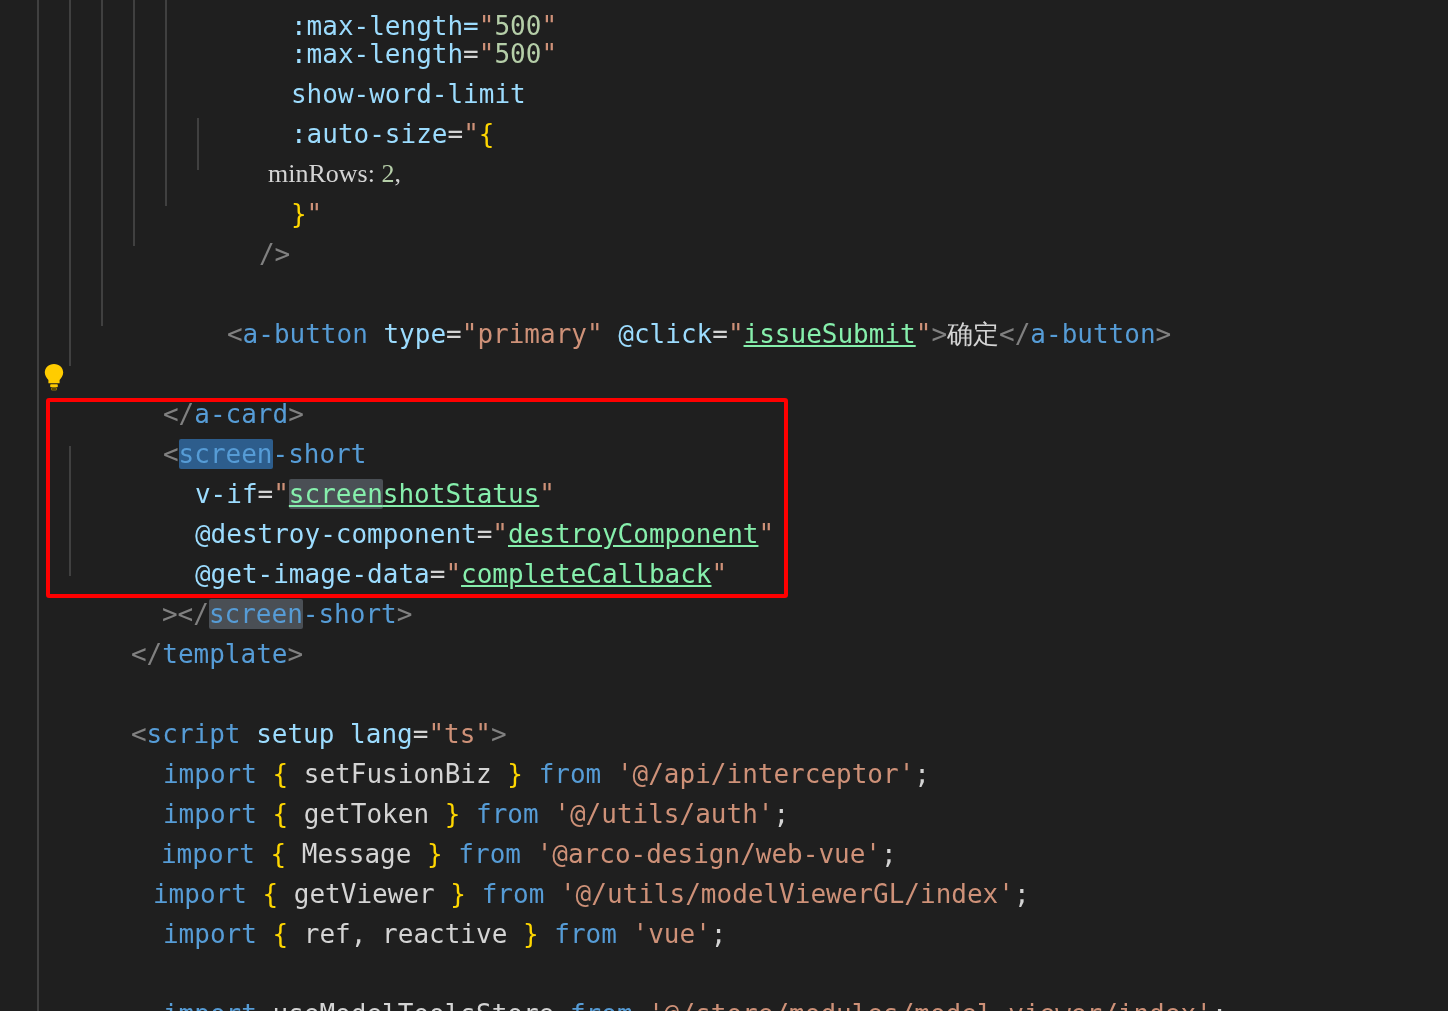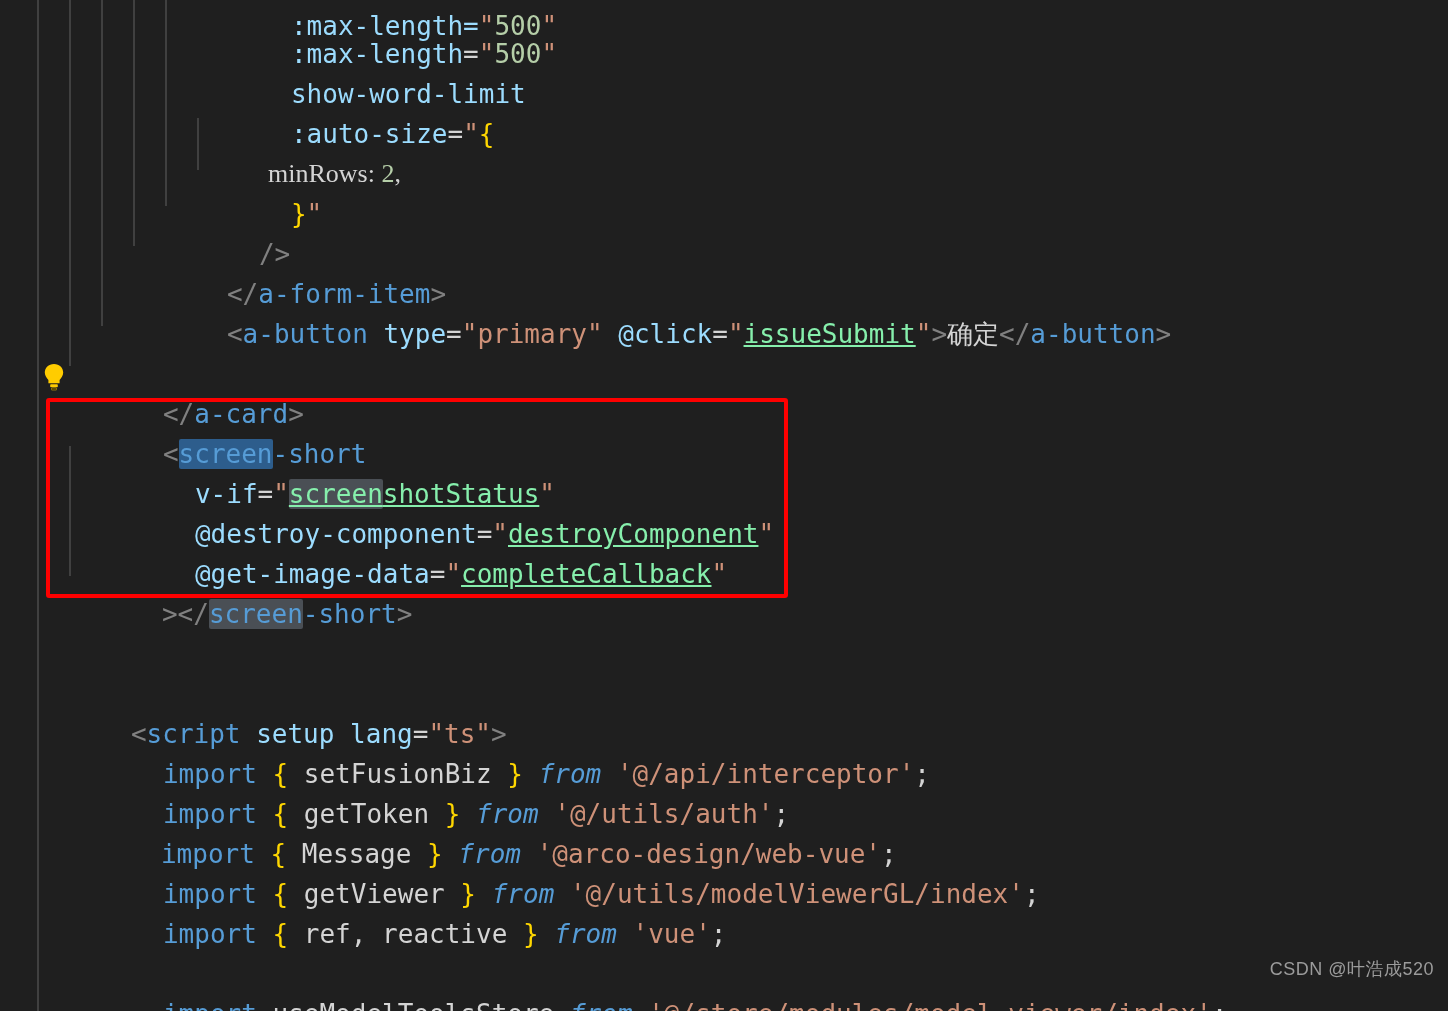--- a/index.html
+++ b/index.html
@@ -52,21 +52,21 @@
   .t-tag        { color: #569cd6; }
   .t-attr       { color: #9cdcfe; }
   .t-eq         { color: #d4d4d4; }
   .t-str        { color: #ce9178; }
   .t-num        { color: #b5cea8; }
   .t-expr       { color: #86efac; text-decoration: underline; }
   .t-text       { color: #d4d4d4; }
   .t-kw         { color: #569cd6; }
   .t-ident      { color: #d4d4d4; }
   .t-brace      { color: #ffd700; }
-  .t-from       { color: #569cd6; font-style: italic; }
+  .t-from       { color: #569cd6; }
   .t-semi       { color: #d4d4d4; }
 
   
   .sel-primary {
     background: #2d5d8c;
     border-radius: 2px;
   }
   .sel-occurrence {
     background: #4a4f55;
     border-radius: 2px;
@@ -136,23 +136,20 @@
     </div>
 
     <div class="code-line" style="top:154px; left:197px;">
       <span class="t-brace">}</span><span class="t-str">"</span>
     </div>
 
     <div class="code-line" style="top:194px; left:165px;">
       <span class="t-punct">/&gt;</span>
     </div>
 
-    <div class="code-line" style="top:234px; left:133px;">
-      <span class="t-punct">&lt;/</span><span class="t-tag">a-form-item</span><span class="t-punct">&gt;</span>
-    </div>
 
     <div class="code-line" style="top:274px; left:133px;">
       <span class="t-punct">&lt;</span><span class="t-tag">a-button</span><span class="t-eq"> </span><span class="t-attr">type</span><span class="t-eq">=</span><span class="t-str">"primary"</span><span class="t-eq"> </span><span class="t-attr">@click</span><span class="t-eq">=</span><span class="t-str">"</span><span class="t-expr">issueSubmit</span><span class="t-str">"</span><span class="t-punct">&gt;</span><span class="t-text">确定</span><span class="t-punct">&lt;/</span><span class="t-tag">a-button</span><span class="t-punct">&gt;</span>
     </div>
 
 
     <div class="code-line" style="top:354px; left:69px;">
       <span class="t-punct">&lt;/</span><span class="t-tag">a-card</span><span class="t-punct">&gt;</span>
     </div>
 
@@ -169,38 +166,41 @@
     </div>
 
     <div class="code-line" style="top:514px; left:101px;">
       <span class="t-attr">@get-image-data</span><span class="t-eq">=</span><span class="t-str">"</span><span class="t-expr">completeCallback</span><span class="t-str">"</span>
     </div>
 
     <div class="code-line" style="top:554px; left:68px;">
       <span class="t-punct">&gt;&lt;/</span><span class="t-tag sel-occurrence">screen</span><span class="t-tag">-short</span><span class="t-punct">&gt;</span>
     </div>
 
+    <div class="code-line" style="top:594px; left:37px;">
+      <span class="t-punct">&lt;/</span><span class="t-tag">template</span><span class="t-punct">&gt;</span>
+    </div>
 
     <div class="code-line" style="top:674px; left:37px;">
       <span class="t-punct">&lt;</span><span class="t-tag">script</span><span class="t-eq"> </span><span class="t-attr">setup</span><span class="t-eq"> </span><span class="t-attr">lang</span><span class="t-eq">=</span><span class="t-str">"ts"</span><span class="t-punct">&gt;</span>
     </div>
 
     <div class="code-line" style="top:714px; left:69px;">
       <span class="t-kw">import</span><span class="t-eq"> </span><span class="t-brace">{</span><span class="t-eq"> </span><span class="t-ident">setFusionBiz</span><span class="t-eq"> </span><span class="t-brace">}</span><span class="t-eq"> </span><span class="t-from">from</span><span class="t-eq"> </span><span class="t-str">'@/api/interceptor'</span><span class="t-semi">;</span>
     </div>
 
     <div class="code-line" style="top:754px; left:69px;">
       <span class="t-kw">import</span><span class="t-eq"> </span><span class="t-brace">{</span><span class="t-eq"> </span><span class="t-ident">getToken</span><span class="t-eq"> </span><span class="t-brace">}</span><span class="t-eq"> </span><span class="t-from">from</span><span class="t-eq"> </span><span class="t-str">'@/utils/auth'</span><span class="t-semi">;</span>
     </div>
 
     <div class="code-line" style="top:794px; left:67px;">
       <span class="t-kw">import</span><span class="t-eq"> </span><span class="t-brace">{</span><span class="t-eq"> </span><span class="t-ident">Message</span><span class="t-eq"> </span><span class="t-brace">}</span><span class="t-eq"> </span><span class="t-from">from</span><span class="t-eq"> </span><span class="t-str">'@arco-design/web-vue'</span><span class="t-semi">;</span>
     </div>
 
-    <div class="code-line" style="top:834px; left:69px;">
+    <div class="code-line" style="top:834px; left:59px;">
       <span class="t-kw">import</span><span class="t-eq"> </span><span class="t-brace">{</span><span class="t-eq"> </span><span class="t-ident">getViewer</span><span class="t-eq"> </span><span class="t-brace">}</span><span class="t-eq"> </span><span class="t-from">from</span><span class="t-eq"> </span><span class="t-str">'@/utils/modelViewerGL/index'</span><span class="t-semi">;</span>
     </div>
 
     <div class="code-line" style="top:874px; left:69px;">
       <span class="t-kw">import</span><span class="t-eq"> </span><span class="t-brace">{</span><span class="t-eq"> </span><span class="t-ident">ref, reactive</span><span class="t-eq"> </span><span class="t-brace">}</span><span class="t-eq"> </span><span class="t-from">from</span><span class="t-eq"> </span><span class="t-str">'vue'</span><span class="t-semi">;</span>
     </div>
 
 
     <div class="code-line" style="top:954px; left:69px;">
       <span class="t-kw">import</span><span class="t-eq"> </span><span class="t-ident">useModelToolsStore</span><span class="t-eq"> </span><span class="t-from">from</span><span class="t-eq"> </span><span class="t-str">'@/store/modules/model-viewer/index'</span><span class="t-semi">;</span>
@@ -218,15 +218,14 @@
     <svg viewBox="0 0 26 30" width="26" height="30">
       <path d="M13 2 C7.5 2 3.8 6 3.8 10.6 C3.8 14 5.9 16.2 7.4 18.1 L7.4 21.3 L18.6 21.3 L18.6 18.1 C20.1 16.2 22.2 14 22.2 10.6 C22.2 6 18.5 2 13 2 Z" fill="#ffcc00"></path>
       <rect x="9.2" y="22.2" width="7.6" height="3.0" rx="0.8" fill="#ffcc00"></rect>
       <rect x="10.4" y="25.7" width="5.2" height="2.6" rx="0.9" fill="#ffcc00"></rect>
       <rect x="10.6" y="26.2" width="4.8" height="1.6" rx="0.6" fill="#2b2200"></rect>
     </svg>
   </div>
 
   <div id="red-box" style="left:46px; top:398px; width:742px; height:200px;"></div>
 
-  <div id="watermark">CSDN @叶浩成520</div>
 
 </div>
 
 </body></html>

